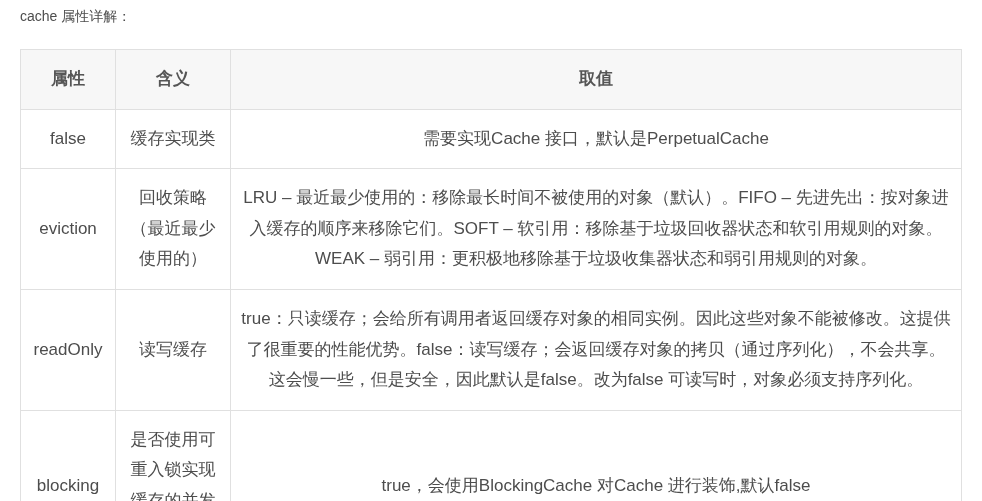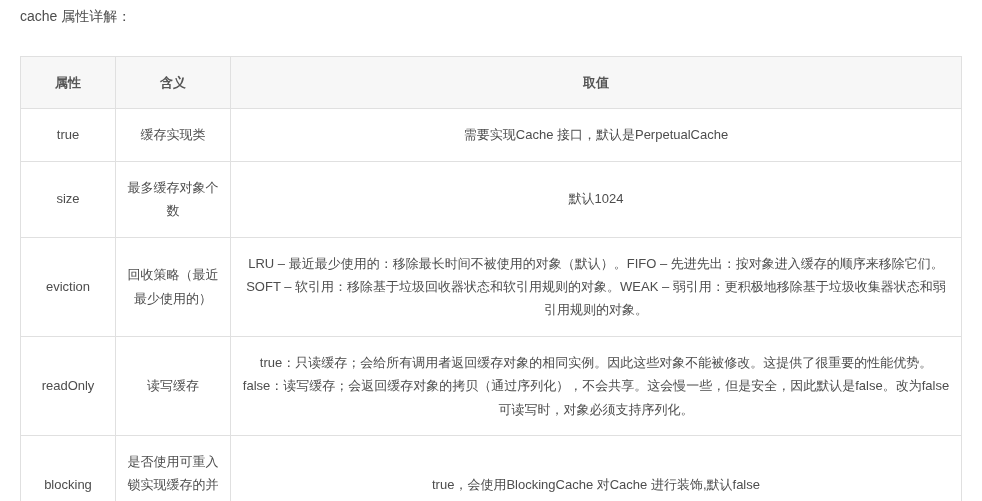--- a/index.html
+++ b/index.html
@@ -12,36 +12,36 @@
       background: #ffffff;
       color: #4d4d4d;
       font-size: 14px;
       width: 982px;
       padding: 8px 20px 10px 20px;
       position: relative;
     }
     .page-title {
       font-size: 14px;
       color: #4d4d4d;
-      margin-bottom: 30px;
+      margin-bottom: 23px;
       font-weight: normal;
     }
     table {
       width: 100%;
       border-collapse: collapse;
       border: 1px solid #e0e0e0;
       table-layout: fixed;
     }
     th, td {
       border: 1px solid #e0e0e0;
       padding: 14px 10px;
       text-align: center;
       vertical-align: middle;
       line-height: 1.8;
-      font-size: 13px;
+      font-size: 17px;
       color: #4d4d4d;
     }
     th {
       background: #f7f7f7;
       font-weight: 600;
       color: #555;
     }
     col.c1 { width: 95px; }
     col.c2 { width: 115px; }
     col.c3 { width: auto; }
@@ -59,28 +59,23 @@
   </colgroup>
   <thead>
     <tr>
       <th>属性</th>
       <th>含义</th>
       <th>取值</th>
     </tr>
   </thead>
   <tbody>
     <tr>
-      <td>true</td>
+      <td>false</td>
       <td>缓存实现类</td>
       <td>需要实现Cache 接口，默认是PerpetualCache</td>
-    </tr>
-    <tr>
-      <td>size</td>
-      <td>最多缓存对象个数</td>
-      <td>默认1024</td>
     </tr>
     <tr>
       <td>eviction</td>
       <td>回收策略（最近最少使用的）</td>
       <td>LRU – 最近最少使用的：移除最长时间不被使用的对象（默认）。FIFO – 先进先出：按对象进入缓存的顺序来移除它们。SOFT – 软引用：移除基于垃圾回收器状态和软引用规则的对象。WEAK – 弱引用：更积极地移除基于垃圾收集器状态和弱引用规则的对象。</td>
     </tr>
     <tr>
       <td>readOnly</td>
       <td>读写缓存</td>
       <td>true：只读缓存；会给所有调用者返回缓存对象的相同实例。因此这些对象不能被修改。这提供了很重要的性能优势。false：读写缓存；会返回缓存对象的拷贝（通过序列化），不会共享。这会慢一些，但是安全，因此默认是false。改为false 可读写时，对象必须支持序列化。</td>

